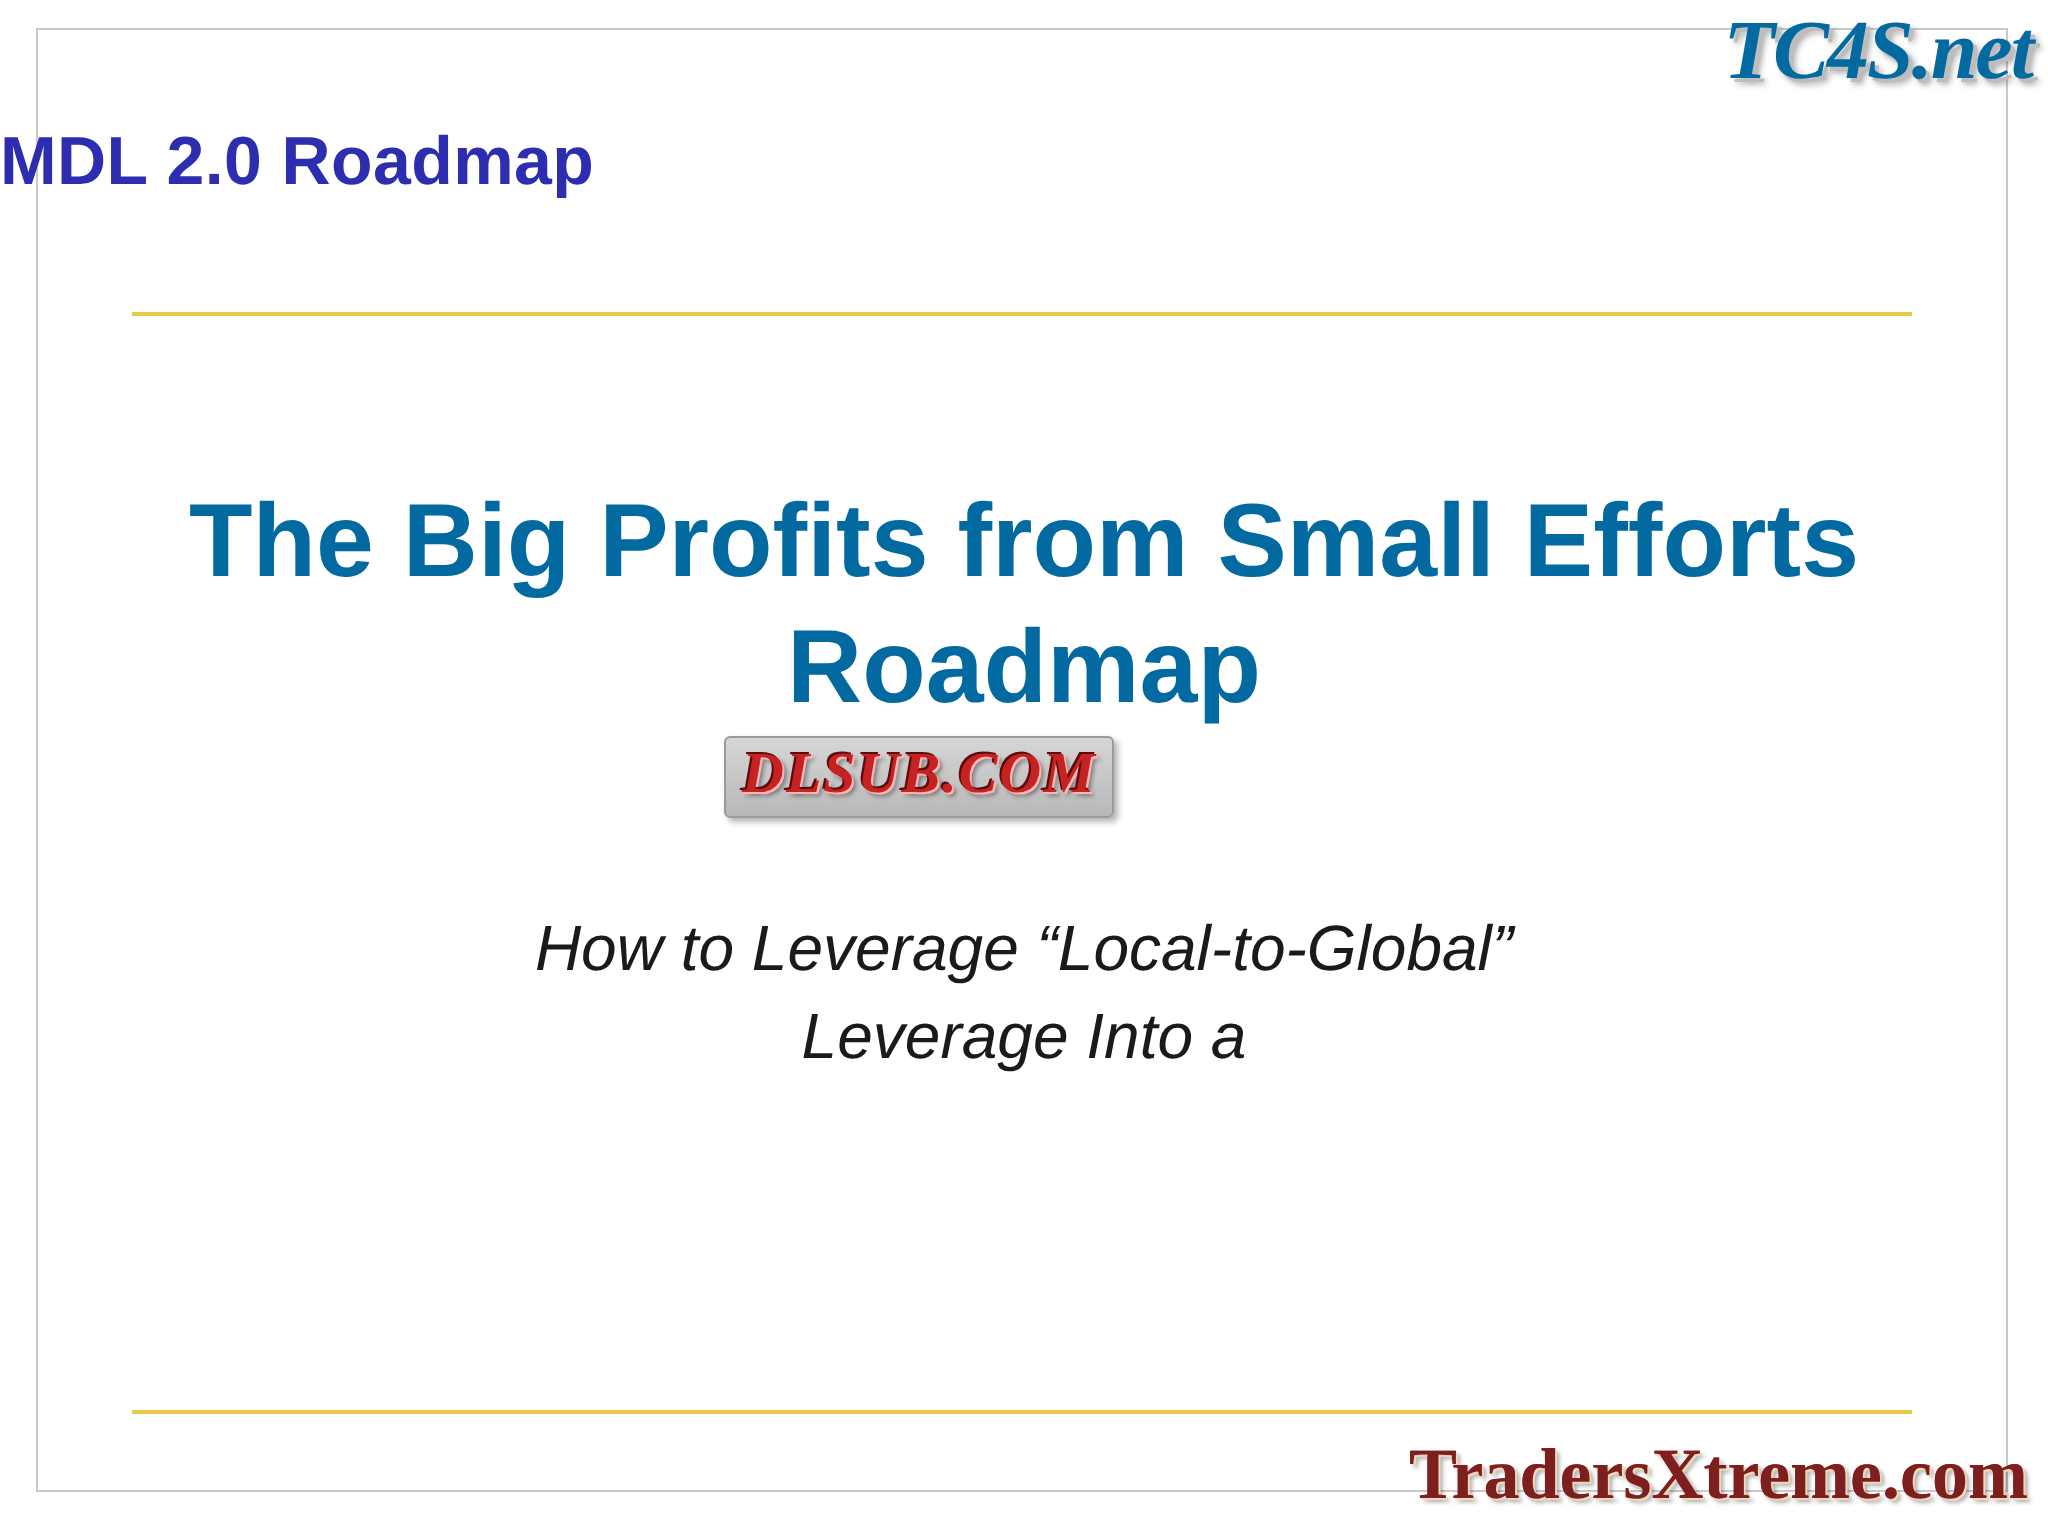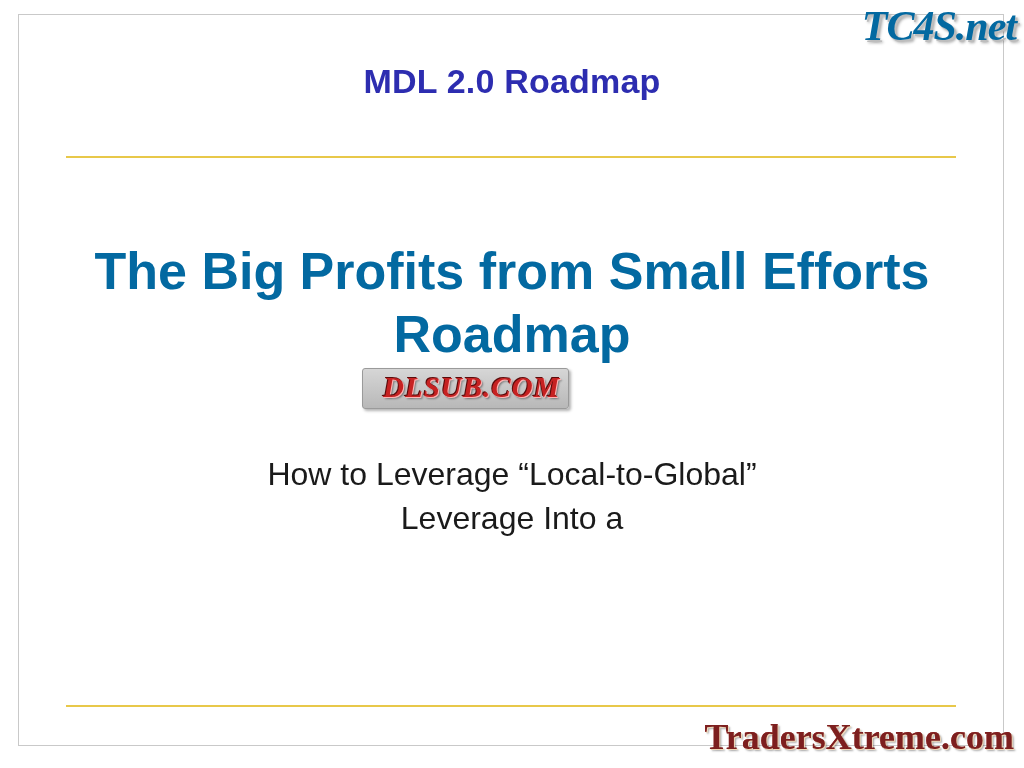--- a/index.html
+++ b/index.html
@@ -31,21 +31,21 @@
     border: 1px solid #c9c9c9;
     box-sizing: border-box;
     background: #ffffff;
   }
 
   .slide-title {
     position: absolute;
     left: 0;
     top: 62px;
     width: 100%;
-    text-align: center;
+    text-align: left;
     font-size: 34px;
     font-weight: bold;
     color: #2d2db0;
     letter-spacing: 0.2px;
   }
 
   .rule {
     position: absolute;
     height: 0;
     border-top: 2px solid #e8c84a;
@@ -71,21 +71,21 @@
     position: absolute;
     left: 0;
     top: 452px;
     width: 100%;
     text-align: center;
     color: #1a1a1a;
     font-size: 32px;
     line-height: 1.38;
     font-weight: normal;
   }
-  .subhead .line { display: block; }
+  .subhead .line { display: block; font-style: italic; }
 
   
   .wm-topright {
     position: absolute;
     right: 8px;
     top: 2px;
     font-family: "Liberation Serif", serif;
     font-size: 42px;
     font-weight: bold;
     font-style: italic;
@@ -110,21 +110,21 @@
     text-shadow:
       1px 1px 0 #f0d8b8,
       2px 2px 2px rgba(0,0,0,0.35);
     letter-spacing: 0px;
   }
 
   .wm-center {
     position: absolute;
     left: 362px;
     top: 368px;
-    padding: 2px 8px 4px 20px;
+    padding: 2px 8px 4px 8px;
     background: linear-gradient(#d6d6d6, #b8b8b8);
     border: 1px solid #9a9a9a;
     border-radius: 3px;
     box-shadow: 2px 2px 3px rgba(0,0,0,0.3);
   }
   .wm-center span {
     font-family: "Liberation Serif", serif;
     font-size: 29px;
     font-weight: bold;
     font-style: italic;

